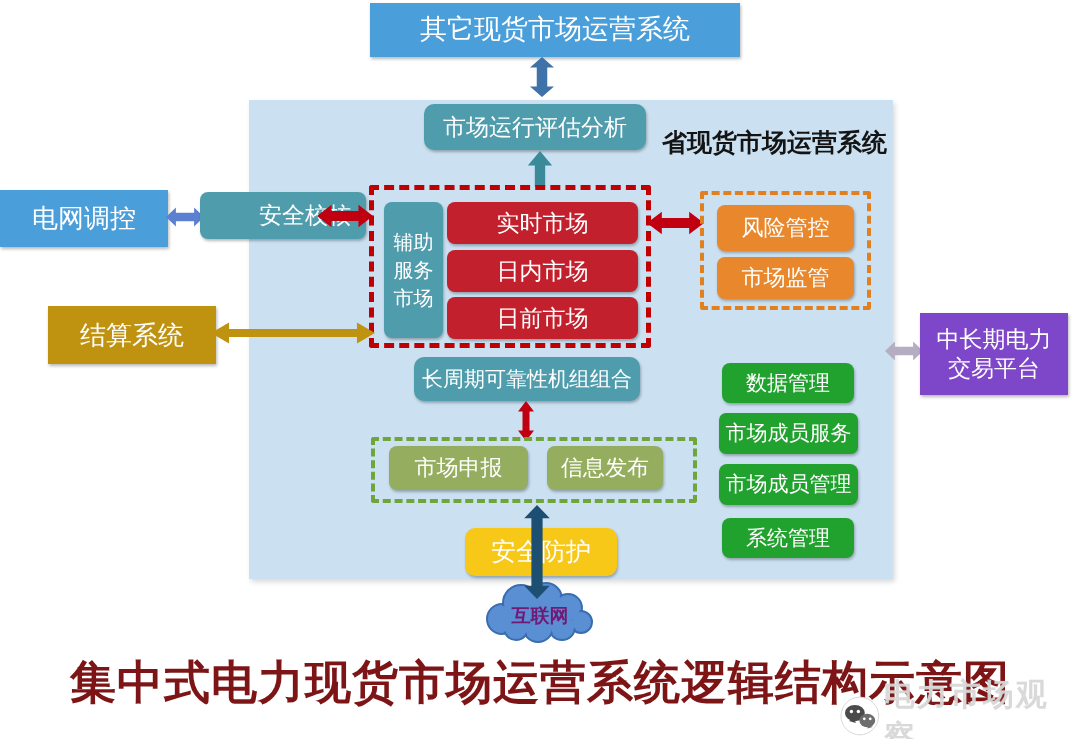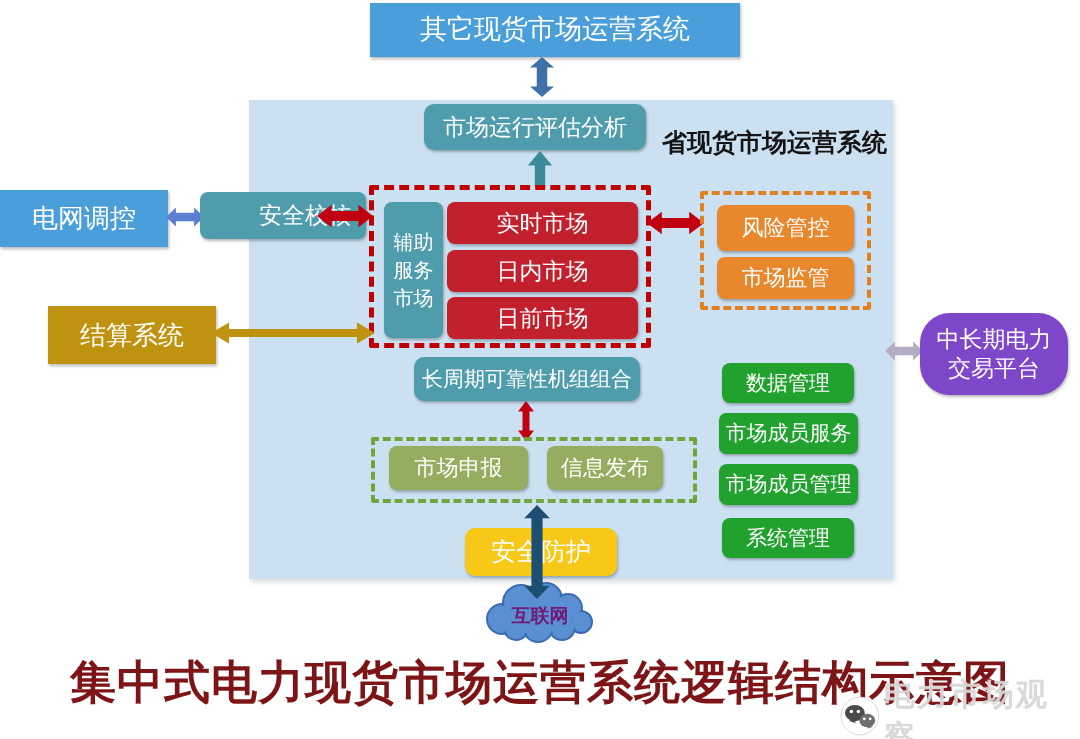--- a/index.html
+++ b/index.html
@@ -10,21 +10,21 @@
   .box{position:absolute;display:flex;align-items:center;justify-content:center;
        color:#fff;text-align:center;box-shadow:1px 2px 3px rgba(0,0,0,.28);
        line-height:1.25;white-space:pre-line;}
 
   .container-bg{left:249px;top:100px;width:644px;height:479px;background:#cbe1f2;
                 box-shadow:2px 3px 5px rgba(0,0,0,.15);}
 
   .other-spot{left:370px;top:3px;width:370px;height:54px;background:#4a9ed9;font-size:27px;}
   .grid-control{left:0;top:190px;width:168px;height:57px;background:#4a9ed9;font-size:26px;}
   .settlement{left:48px;top:306px;width:168px;height:58px;background:#bf9210;font-size:26px;}
-  .midlong{left:920px;top:313px;width:148px;height:82px;background:#7e46c8;font-size:23px;border-radius:30px;}
+  .midlong{left:920px;top:313px;width:148px;height:82px;background:#7e46c8;font-size:23px;}
 
   .sys-label{left:662px;top:126px;width:236px;color:#141414;font-size:25px;font-weight:600;}
 
   .market-eval{left:424px;top:104px;width:222px;height:46px;background:#4f9dac;border-radius:10px;font-size:23px;}
   .security-check{left:200px;top:192px;width:122px;height:47px;background:#4f9dac;border-radius:8px;font-size:23px;padding-left:44px;}
 
   .red-dash{left:369px;top:185px;width:282px;height:163px;border:5px dashed #c00000;border-radius:3px;box-sizing:border-box;}
   .ancillary{left:384px;top:202px;width:59px;height:136px;background:#4f9dac;border-radius:8px;font-size:20px;line-height:1.4;}
   .market-red{left:447px;top:202px;width:191px;height:42px;background:#c2202c;border-radius:8px;font-size:23px;}
   .intraday{top:250px;}

